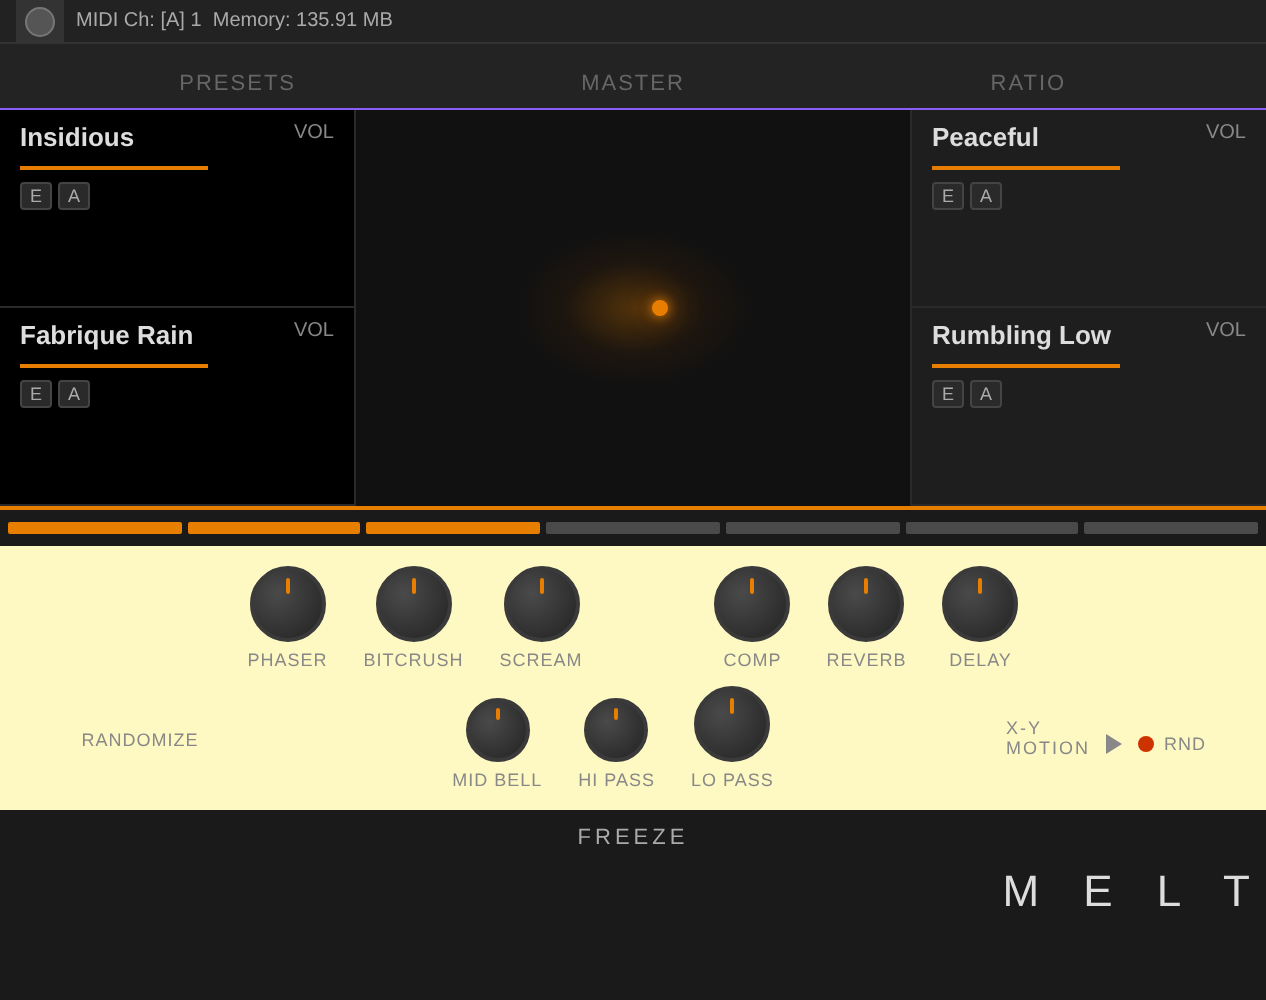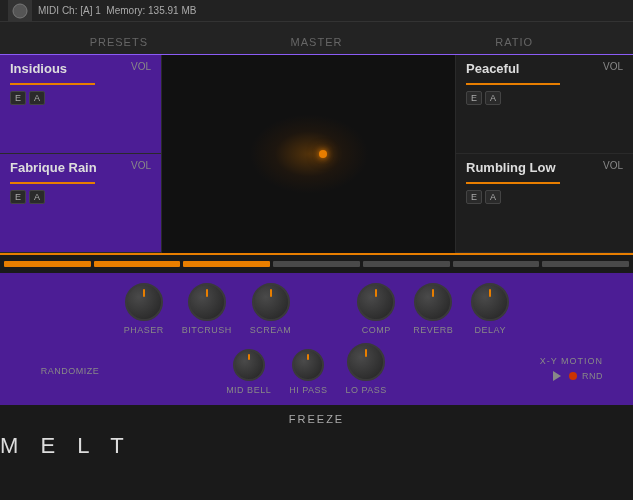--- a/index.html
+++ b/index.html
@@ -65,22 +65,22 @@
     
     .main {
       display: flex;
       height: 200px;
       background: #1e1e1e;
       border-bottom: 2px solid #e87e00;
     }
 
     
     .left-panel {
-      width: 162px;
-      background: #4c1d95;
+      width: 178px;
+      background: #000000;
       border-right: 1px solid #2a2a2a;
       display: flex;
       flex-direction: column;
     }
     .preset-slot {
       padding: 6px 10px;
       border-bottom: 1px solid #2a2a2a;
       flex: 1;
     }
     .preset-slot-header {
@@ -171,21 +171,21 @@
       height: 6px;
       background: #e87e00;
       border-radius: 1px;
     }
     .prog-seg.dim {
       background: #4a4a4a;
     }
 
     
     .effects-area {
-      background: #4c1d95;
+      background: #fef9c3;
       padding: 10px 20px;
     }
 
     
     .knob-row {
       display: flex;
       justify-content: center;
       gap: 18px;
       margin-bottom: 8px;
     }
@@ -230,21 +230,21 @@
       text-align: center;
     }
     .freeze-label {
       font-size: 11px;
       letter-spacing: 2px;
       color: #aaa;
       text-align: right;
     }
     .xy-motion {
       display: flex;
-      flex-direction: column;
+      flex-direction: row;
       align-items: flex-end;
       font-size: 9px;
       color: #888;
       gap: 3px;
       justify-content: flex-end;
     }
     .xy-row {
       display: flex;
       gap: 2px;
       align-items: center;
@@ -274,21 +274,21 @@
       border-radius: 50%;
     }
     .rnd-label {
       font-size: 9px;
       color: #888;
       letter-spacing: 0.5px;
     }
 
     
     .title-area {
-      text-align: left;
+      text-align: right;
       padding: 4px 0 6px;
       background: #1a1a1a;
     }
     .melt-title {
       font-size: 22px;
       letter-spacing: 8px;
       color: #ddd;
       font-weight: 300;
     }
   </style>

